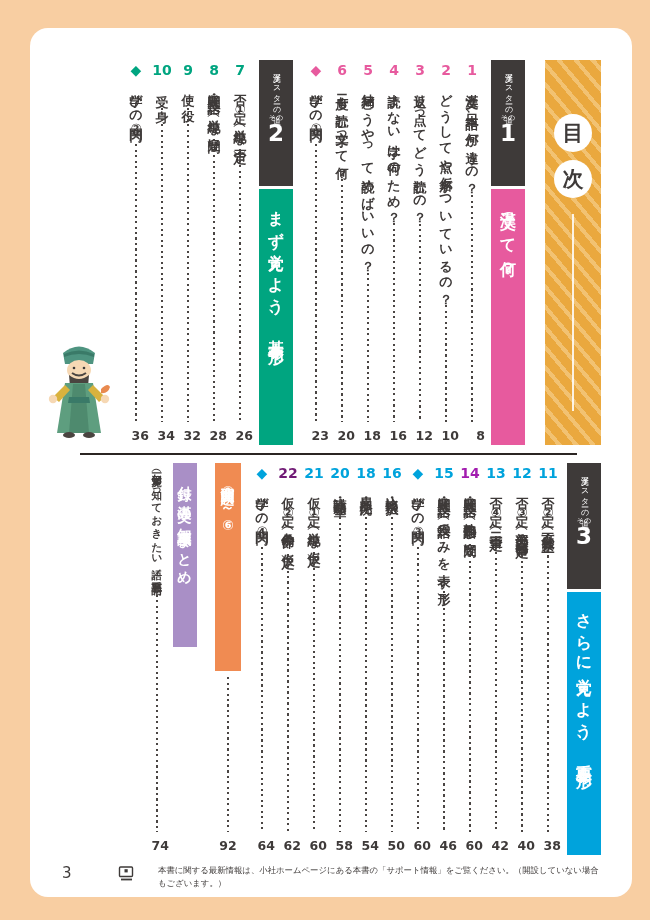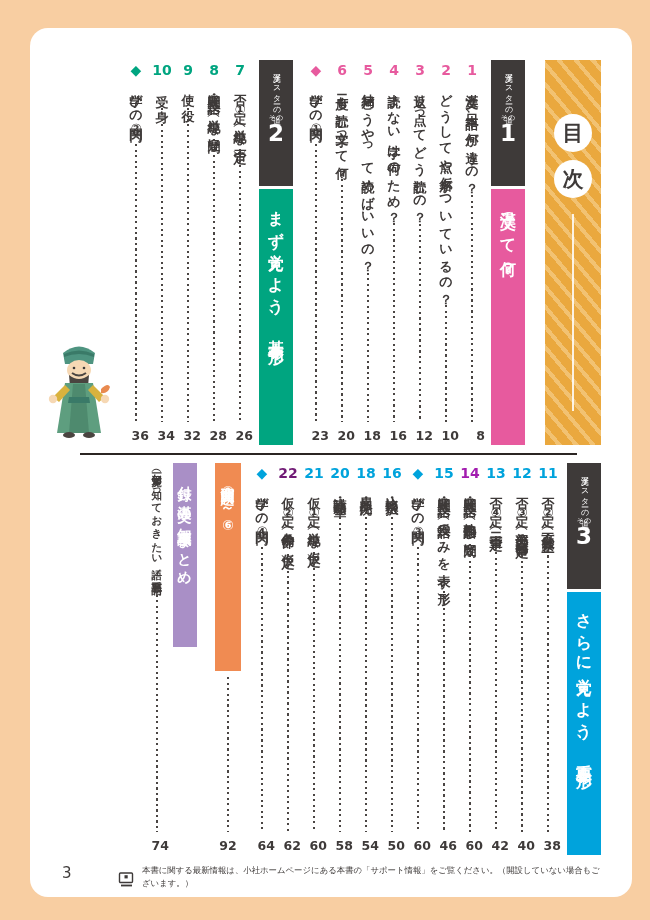--- a/index.html
+++ b/index.html
@@ -71,21 +71,21 @@
   .note { width:24px; margin-right:3px; }
   .note .e-title { font-size:10.5px; letter-spacing:1px; }
 
   
   .illustration { flex:1 1 auto; justify-content:flex-end; align-items:center; margin-right:4px; }
   .illustration svg { margin-bottom:4px; }
 
   
   .footer { display:flex; align-items:flex-start; padding:9px 0 0 12px; }
   .folio { font-size:15px; color:#3E3A39; width:30px; flex:none; }
-  .notice { display:flex; gap:7px; margin-left:26px; align-items:flex-end; }
+  .notice { display:flex; gap:23px; margin-left:26px; align-items:flex-start; }
   .pc-icon { flex:none; margin-top:2px; }
   .notice-text { font-size:8.4px; color:#3E3A39; line-height:1.6; }
 </style>
 </head>
 <body>
 
 <div class="card">
 
   <section class="panel panel-top">
       <div class="col banner">

